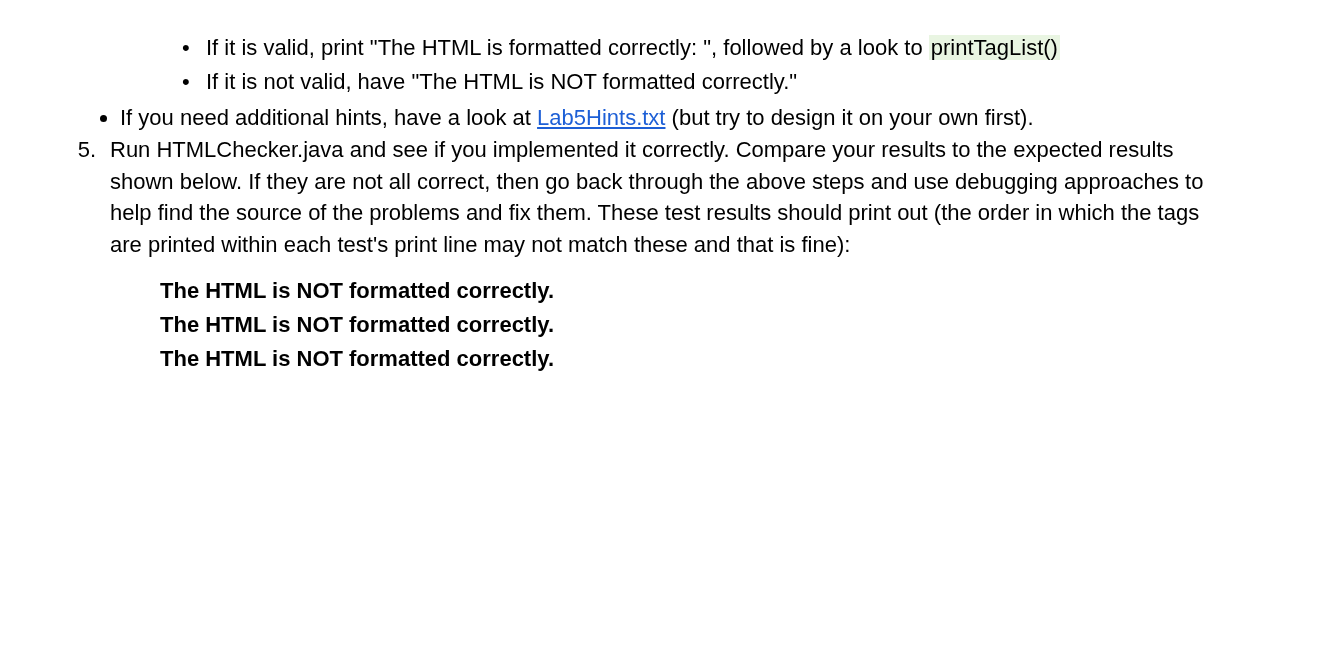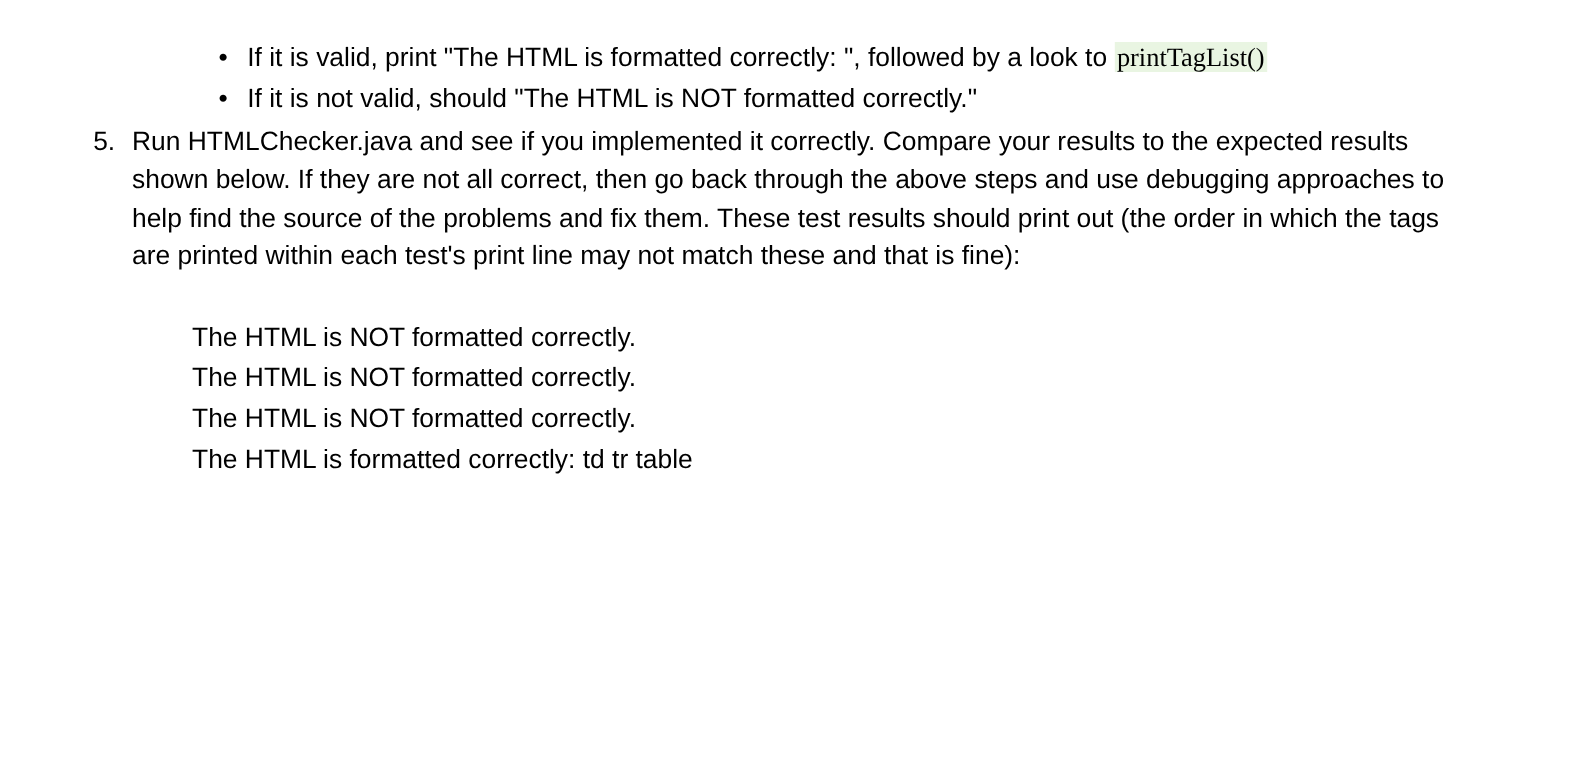--- a/index.html
+++ b/index.html
@@ -52,61 +52,66 @@
   ul.black > li::before {
     content: "•";
     position: absolute;
     left: -24px;
     top: 0;
     font-size: 22px;
     line-height: 1.45;
     color: #000;
   }
   code.hl {
-    font-family: Liberation Serif, serif;
+    font-family: Liberation Sans, sans-serif;
     background: #e9f5e2;
     padding: 0 2px;
     font-size: 22px;
   }
   a.link {
     color: #1d5fd6;
     text-decoration: underline;
     cursor: pointer;
   }
   .results {
-    margin-top: 36px;
+    margin-top: 14px;
     padding-left: 50px;
+    font-weight: bold;
   }
   .results div {
     margin-bottom: 2px;
   }
 </style>
 </head>
 <body>
 
 <div class="page">
 
   <ul class="black">
     <li>
       <span>If it is valid, print "The HTML is formatted correctly: ", followed by a look to </span>
       <code class="hl">printTagList()</code>
     </li>
     <li>
-      <span>If it is not valid, should "The HTML is NOT formatted correctly."</span>
+      <span>If it is not valid, have "The HTML is NOT formatted correctly."</span>
     </li>
   </ul>
 
+  <ul class="disc">
+    <li>
+      <span>If you need additional hints, have a look at </span><a class="link">Lab5Hints.txt</a><span> (but try to design it on your own first).</span>
+    </li>
+  </ul>
 
   <ol class="numbered" start="5">
     <li>
       <span class="num">5.</span>
       <span>Run HTMLChecker.java and see if you implemented it correctly. Compare your results to the expected results shown below. If they are not all correct, then go back through the above steps and use debugging approaches to help find the source of the problems and fix them. These test results should print out (the order in which the tags are printed within each test's print line may not match these and that is fine):</span>
 
       <div class="results">
         <div>The HTML is NOT formatted correctly.</div>
         <div>The HTML is NOT formatted correctly.</div>
         <div>The HTML is NOT formatted correctly.</div>
-        <div>The HTML is formatted correctly: td tr table</div>
       </div>
     </li>
   </ol>
 
 </div>
 
 </body></html>

